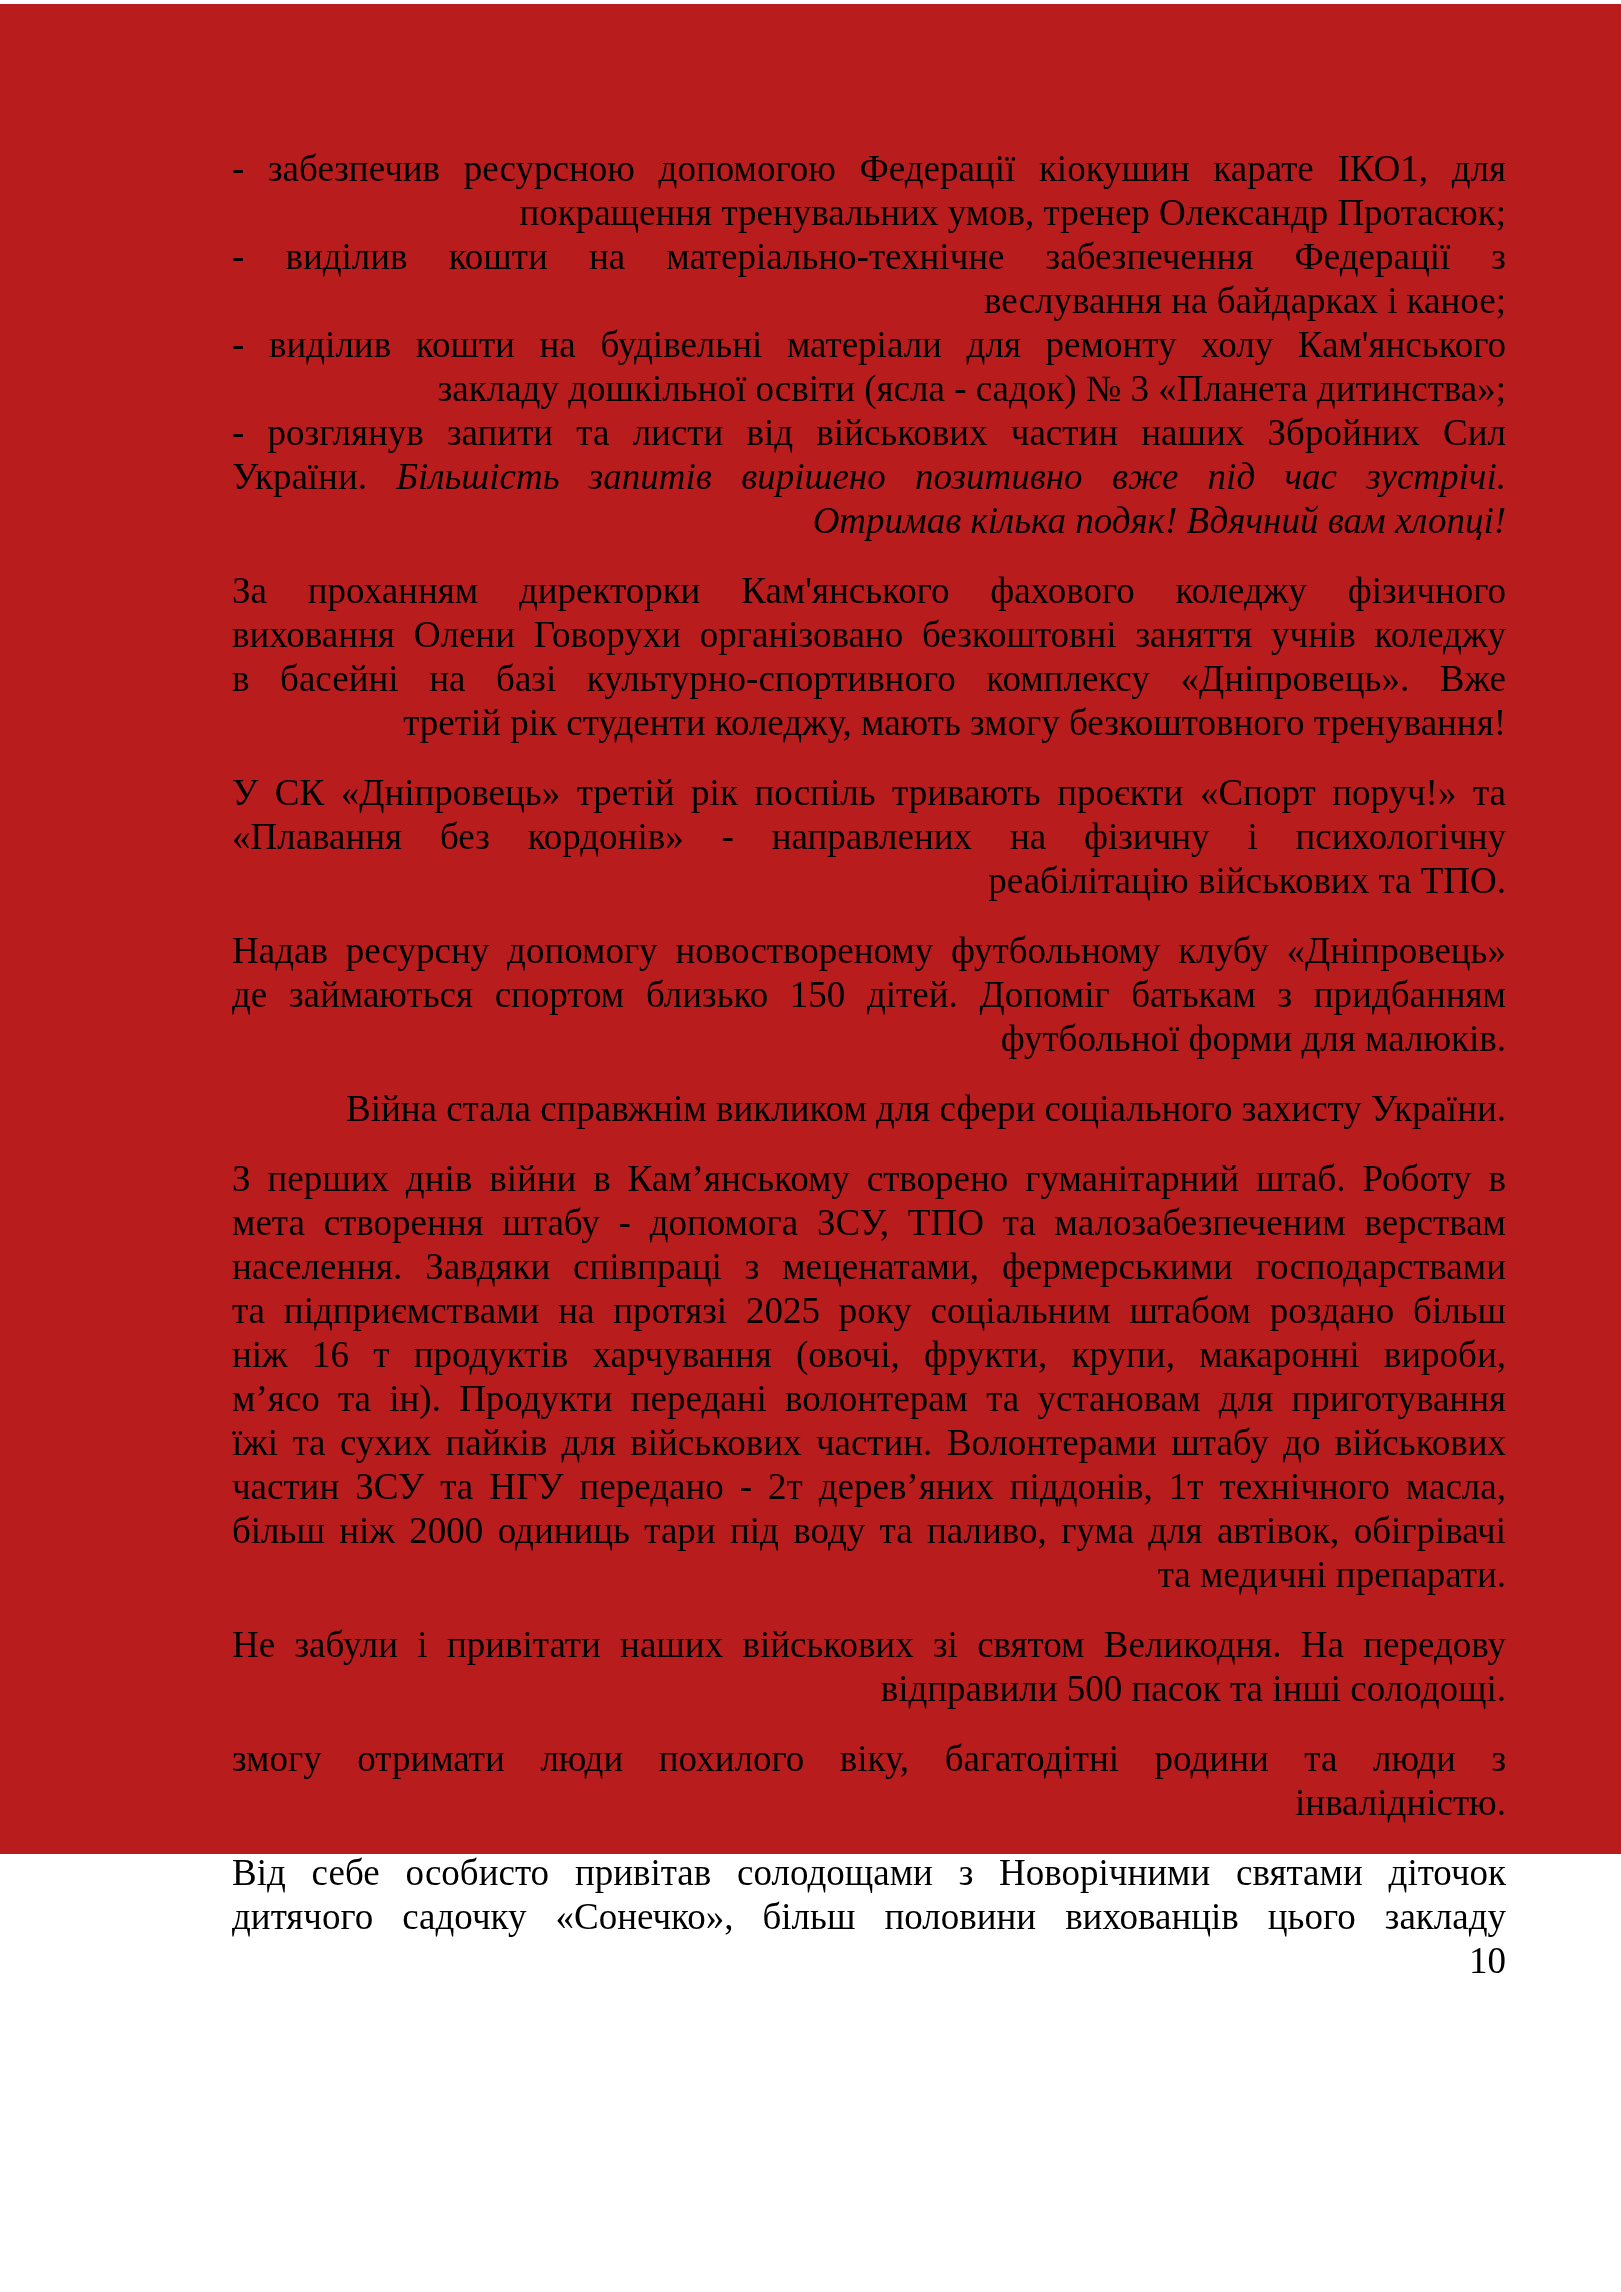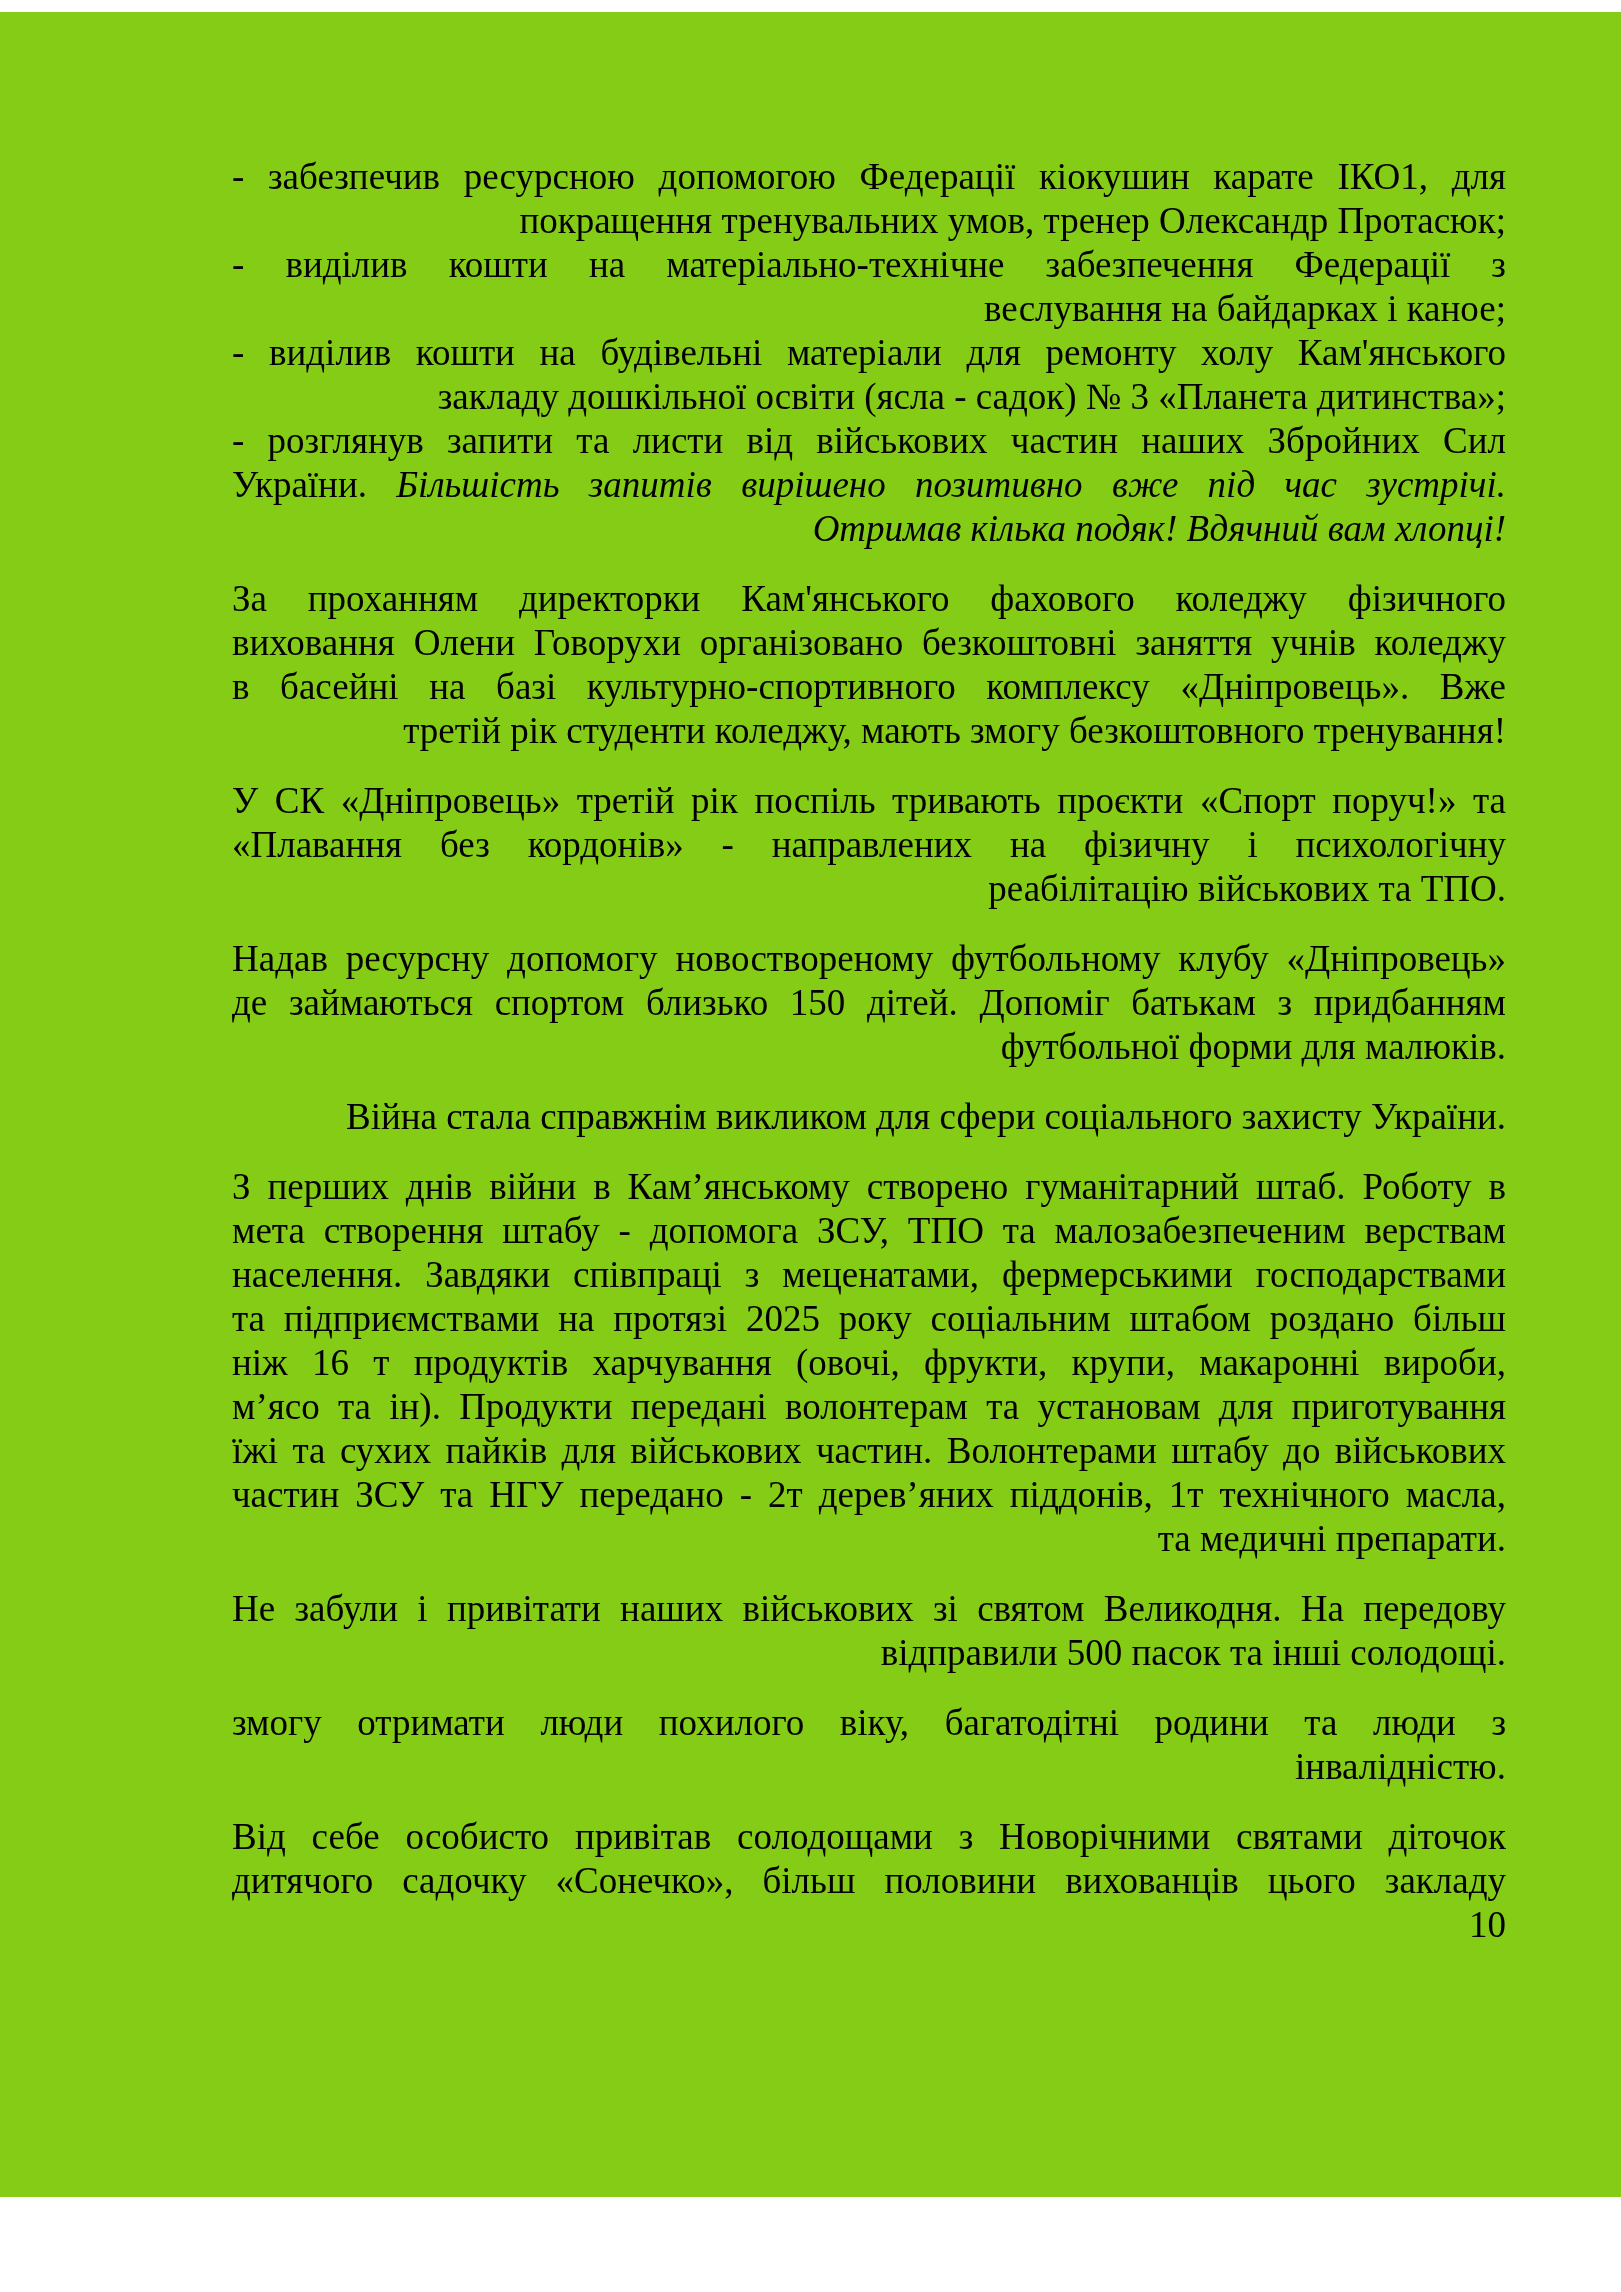--- a/index.html
+++ b/index.html
@@ -8,24 +8,24 @@
   }
   body {
     width: 1621px;
     height: 2293px;
     background: #ffffff;
     position: relative;
     overflow: hidden;
   }
   .page {
     position: absolute;
-    left: 0; top: 12px;
+    left: 0; top: 4px;
     width: 1621px;
-    height: 2185px;
-    background: #84cc16;
+    height: 1850px;
+    background: #b91c1c;
   }
   .content {
     position: absolute;
     left: 232px;
     top: 143px;
     width: 1274px;
     font-family: "Liberation Serif", "DejaVu Serif", serif;
     font-size: 37px;
     line-height: 44px;
     color: #000000;
@@ -90,20 +90,21 @@
         </div>
         <div class="para gap">
           <div class="line j"><span>З перших днів війни в Кам’янському створено гуманітарний штаб. Роботу в</span></div>
           <div class="line j"><span>мета створення штабу - допомога ЗСУ, ТПО та малозабезпеченим верствам</span></div>
           <div class="line j"><span>населення. Завдяки співпраці з меценатами, фермерськими господарствами</span></div>
           <div class="line j"><span>та підприємствами на протязі 2025 року соціальним штабом роздано більш</span></div>
           <div class="line j"><span>ніж 16 т продуктів харчування (овочі, фрукти, крупи, макаронні вироби,</span></div>
           <div class="line j"><span>м’ясо та ін). Продукти передані волонтерам та установам для приготування</span></div>
           <div class="line j"><span>їжі та сухих пайків для військових частин. Волонтерами штабу до військових</span></div>
           <div class="line j"><span>частин ЗСУ та НГУ передано - 2т дерев’яних піддонів, 1т технічного масла,</span></div>
+          <div class="line j"><span>більш ніж 2000 одиниць тари під воду та паливо, гума для автівок, обігрівачі</span></div>
           <div class="line"><span>та медичні препарати.</span></div>
         </div>
         <div class="para gap">
           <div class="line j"><span>Не забули і привітати наших військових зі святом Великодня. На передову</span></div>
           <div class="line"><span>відправили 500 пасок та інші солодощі.</span></div>
         </div>
         <div class="para gap">
           <div class="line j"><span>змогу отримати люди похилого віку, багатодітні родини та люди з</span></div>
           <div class="line"><span>інвалідністю.</span></div>
         </div>

